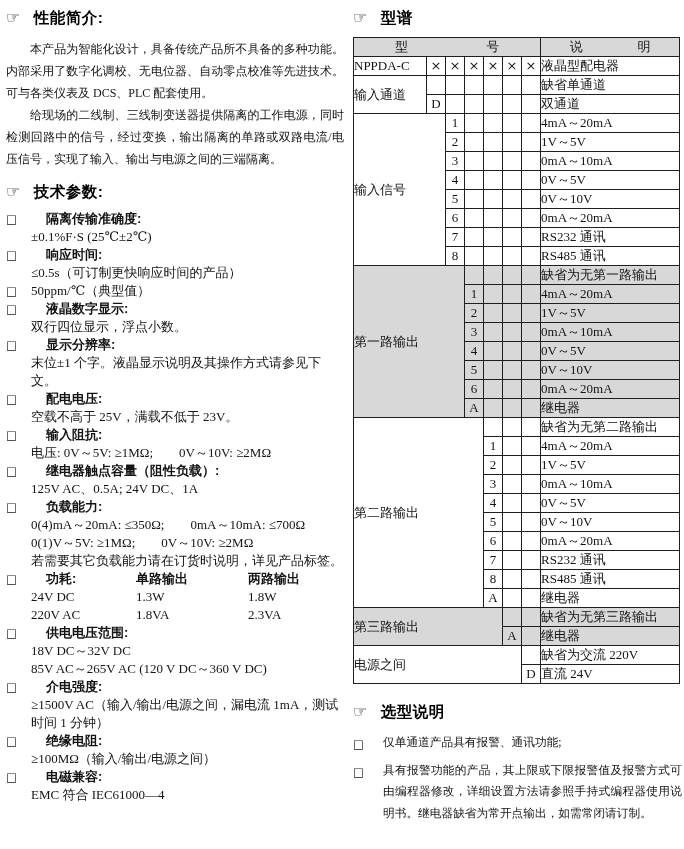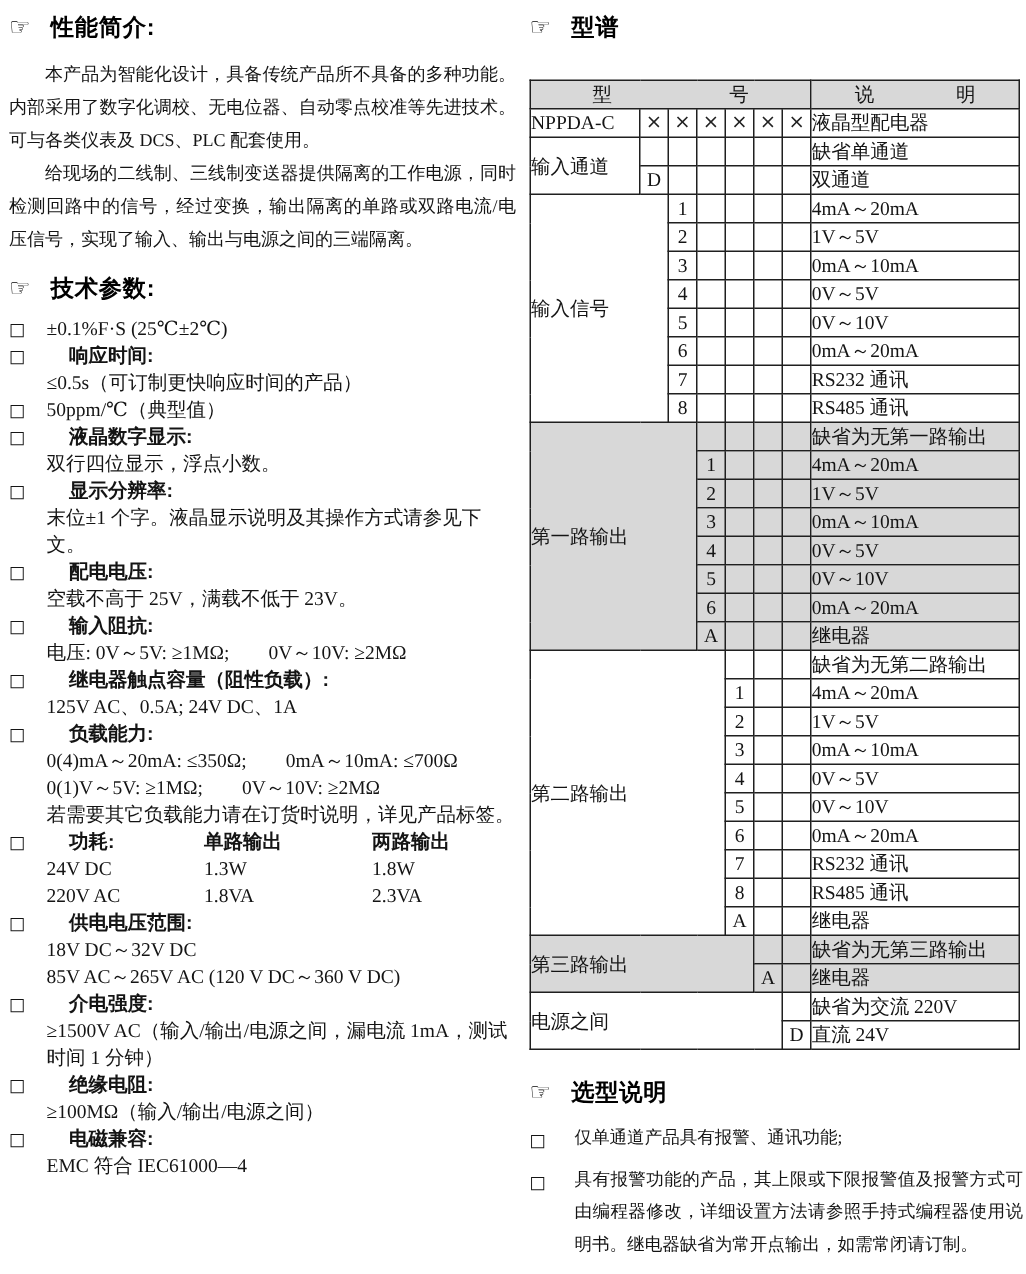--- a/index.html
+++ b/index.html
@@ -33,21 +33,21 @@
   }
   .t-line { font-size:13px; line-height:18px; }
   .t-line .seg + .seg { margin-left:26px; }
   .t-grid { display:grid; grid-template-columns:105px 112px auto; font-size:13px; line-height:18px; }
   .t-grid.head span {
     font-family:"Liberation Sans","DejaVu Sans",sans-serif; font-weight:bold;
   }
   .t-grid.head span:first-child { padding-left:15px; }
 
   
-  table.spec { border-collapse:collapse; table-layout:fixed; width:326px; margin-top:24px; }
+  table.spec { border-collapse:collapse; table-layout:fixed; width:326px; margin-top:8px; }
   table.spec td {
     border:1px solid #1f1f1f; height:19px; padding:0;
     font-size:13px; vertical-align:middle; overflow:hidden; white-space:nowrap;
   }
   td.lbl  { padding-left:4px; }
   td.desc { padding-left:5px; }
   td.code { text-align:center; }
   td.xmark { text-align:center; font-size:19px; line-height:14px; font-family:"DejaVu Sans",sans-serif; color:#222; }
   td.hdr { text-align:center; font-size:13.5px; }
   td.hdr span { display:inline-block; width:49%; }
@@ -75,20 +75,21 @@
       </div>
 
     <div class="heading tech-heading">
       <span class="hand">☞</span>
       <span>技术参数:</span>
     </div>
     <div class="tech-list" id="tech-list">
         <div class="t-item">
           <span class="t-bullet">□</span>
           <div class="t-body">
+            <div class="t-label">隔离传输准确度:</div>
             <div class="t-line"><span class="seg">±0.1%F·S (25℃±2℃)</span></div>
           </div>
         </div>
         <div class="t-item">
           <span class="t-bullet">□</span>
           <div class="t-body">
             <div class="t-label">响应时间:</div>
             <div class="t-line"><span class="seg">≤0.5s（可订制更快响应时间的产品）</span></div>
           </div>
         </div>

